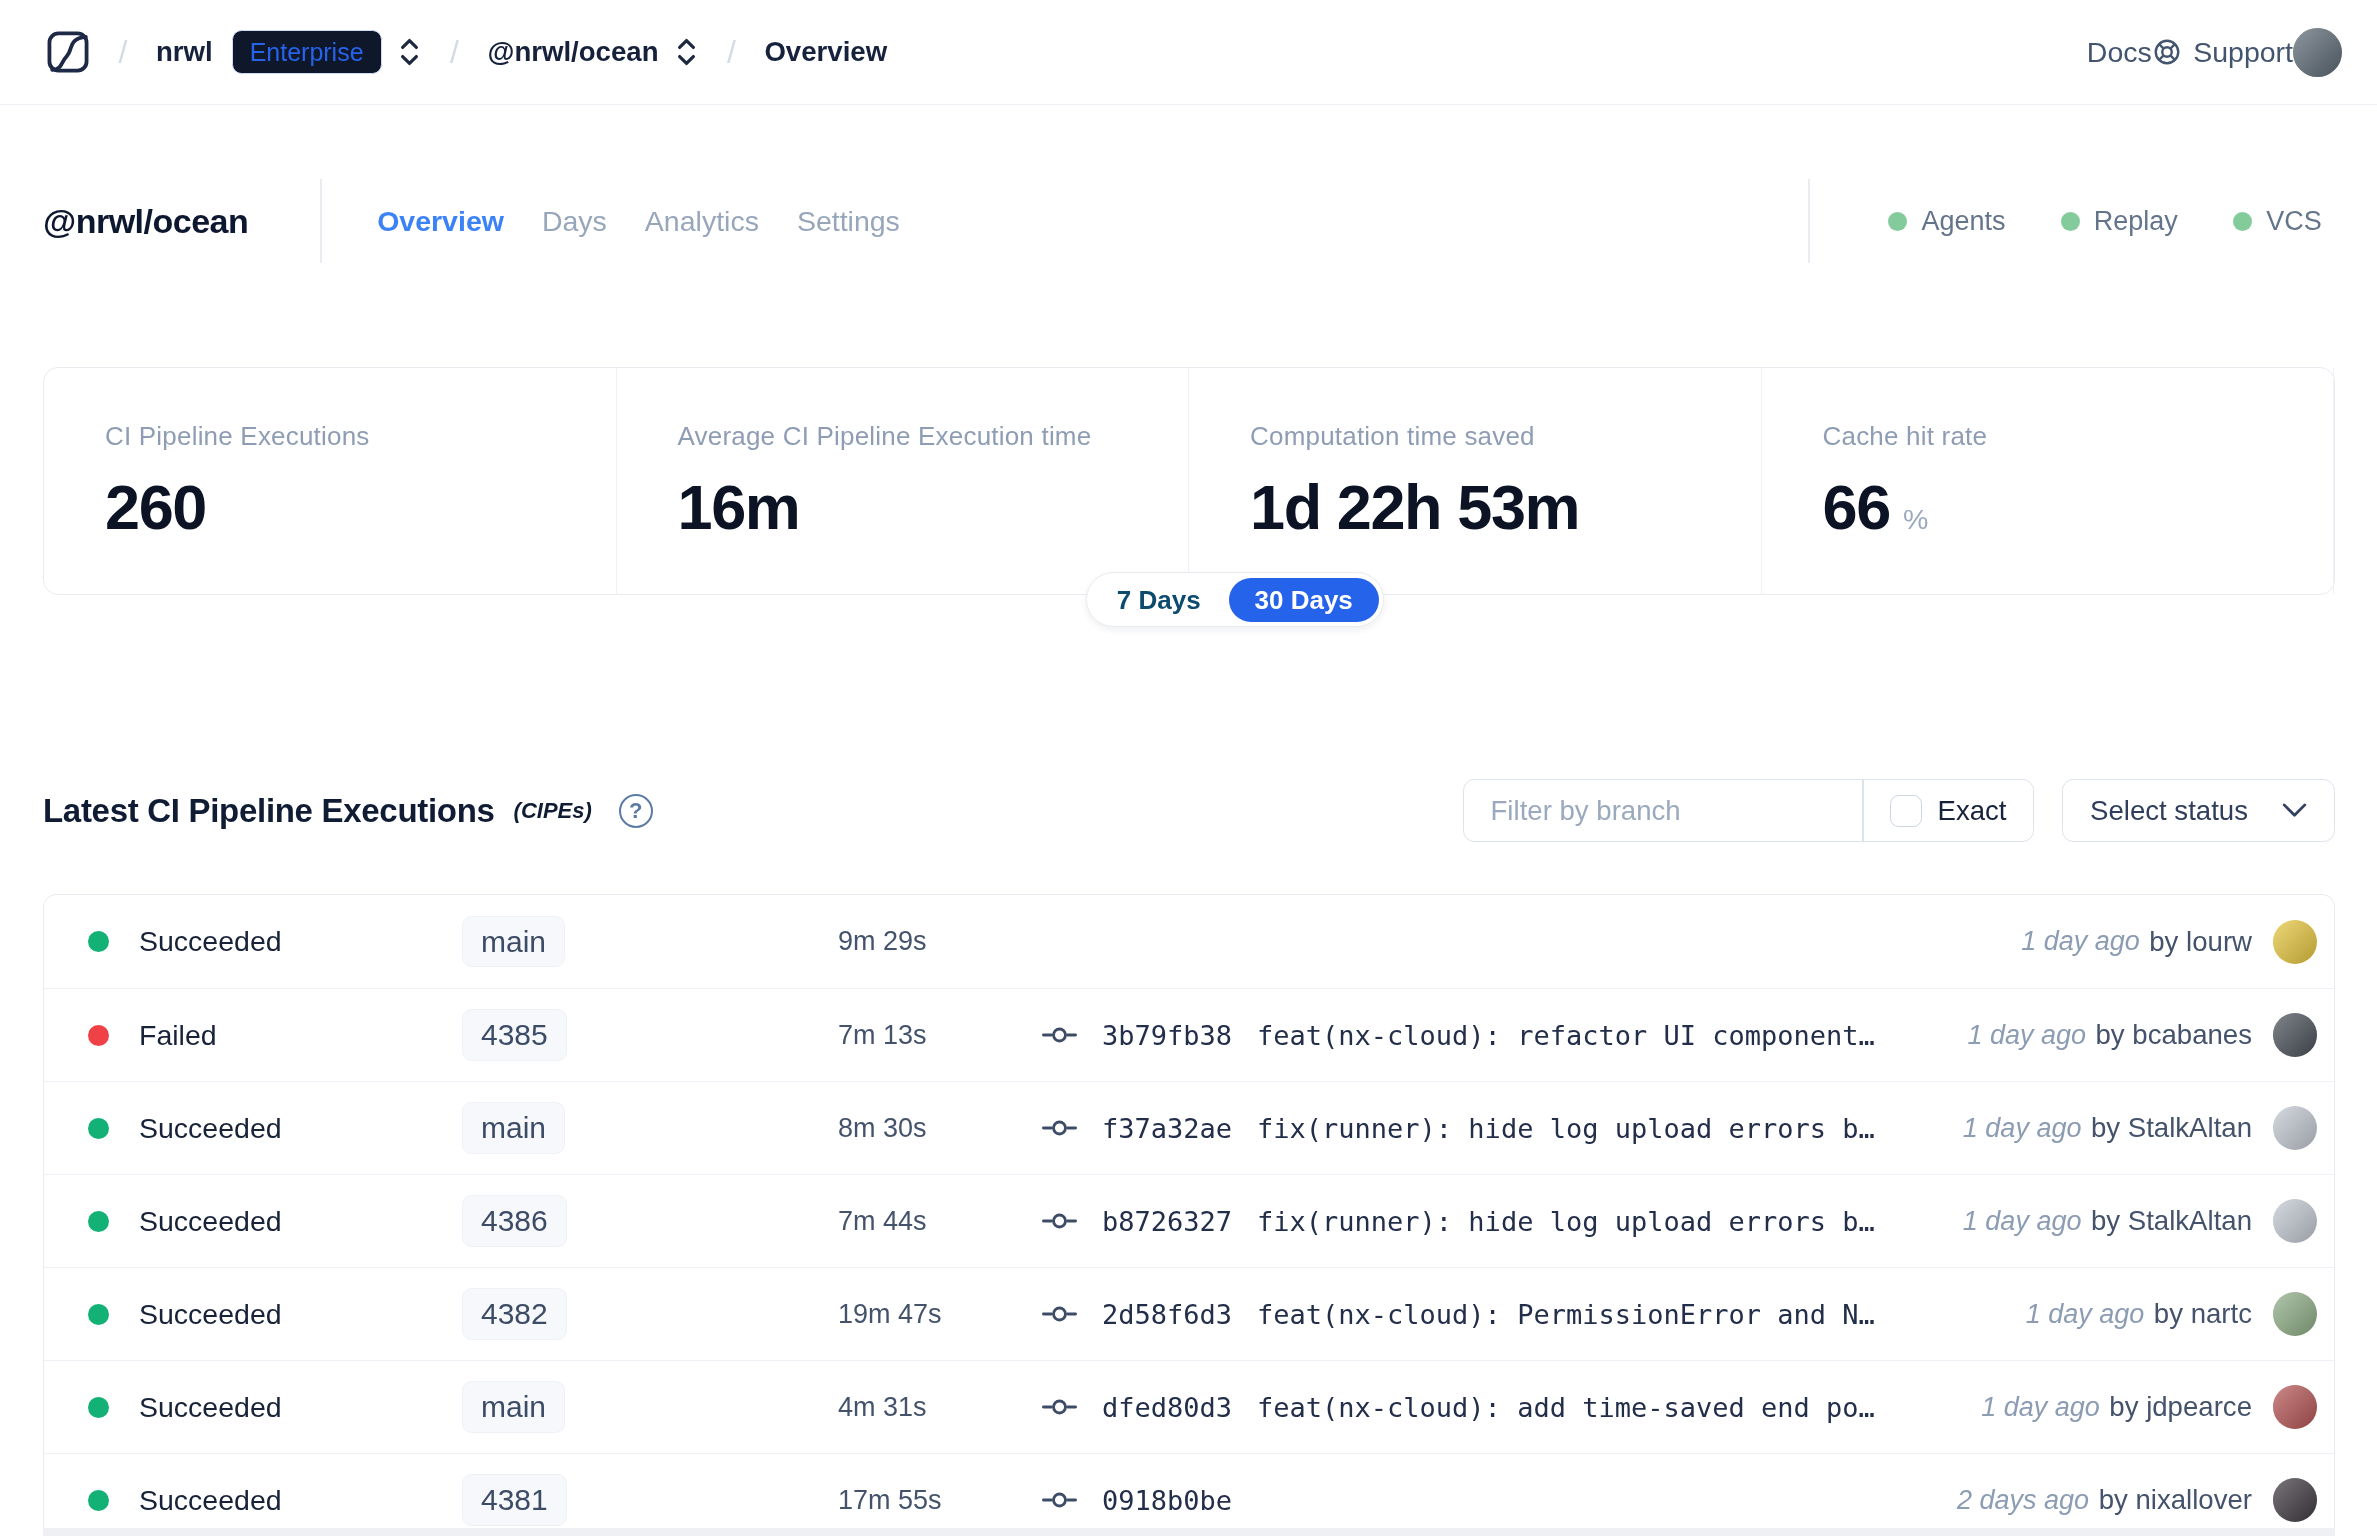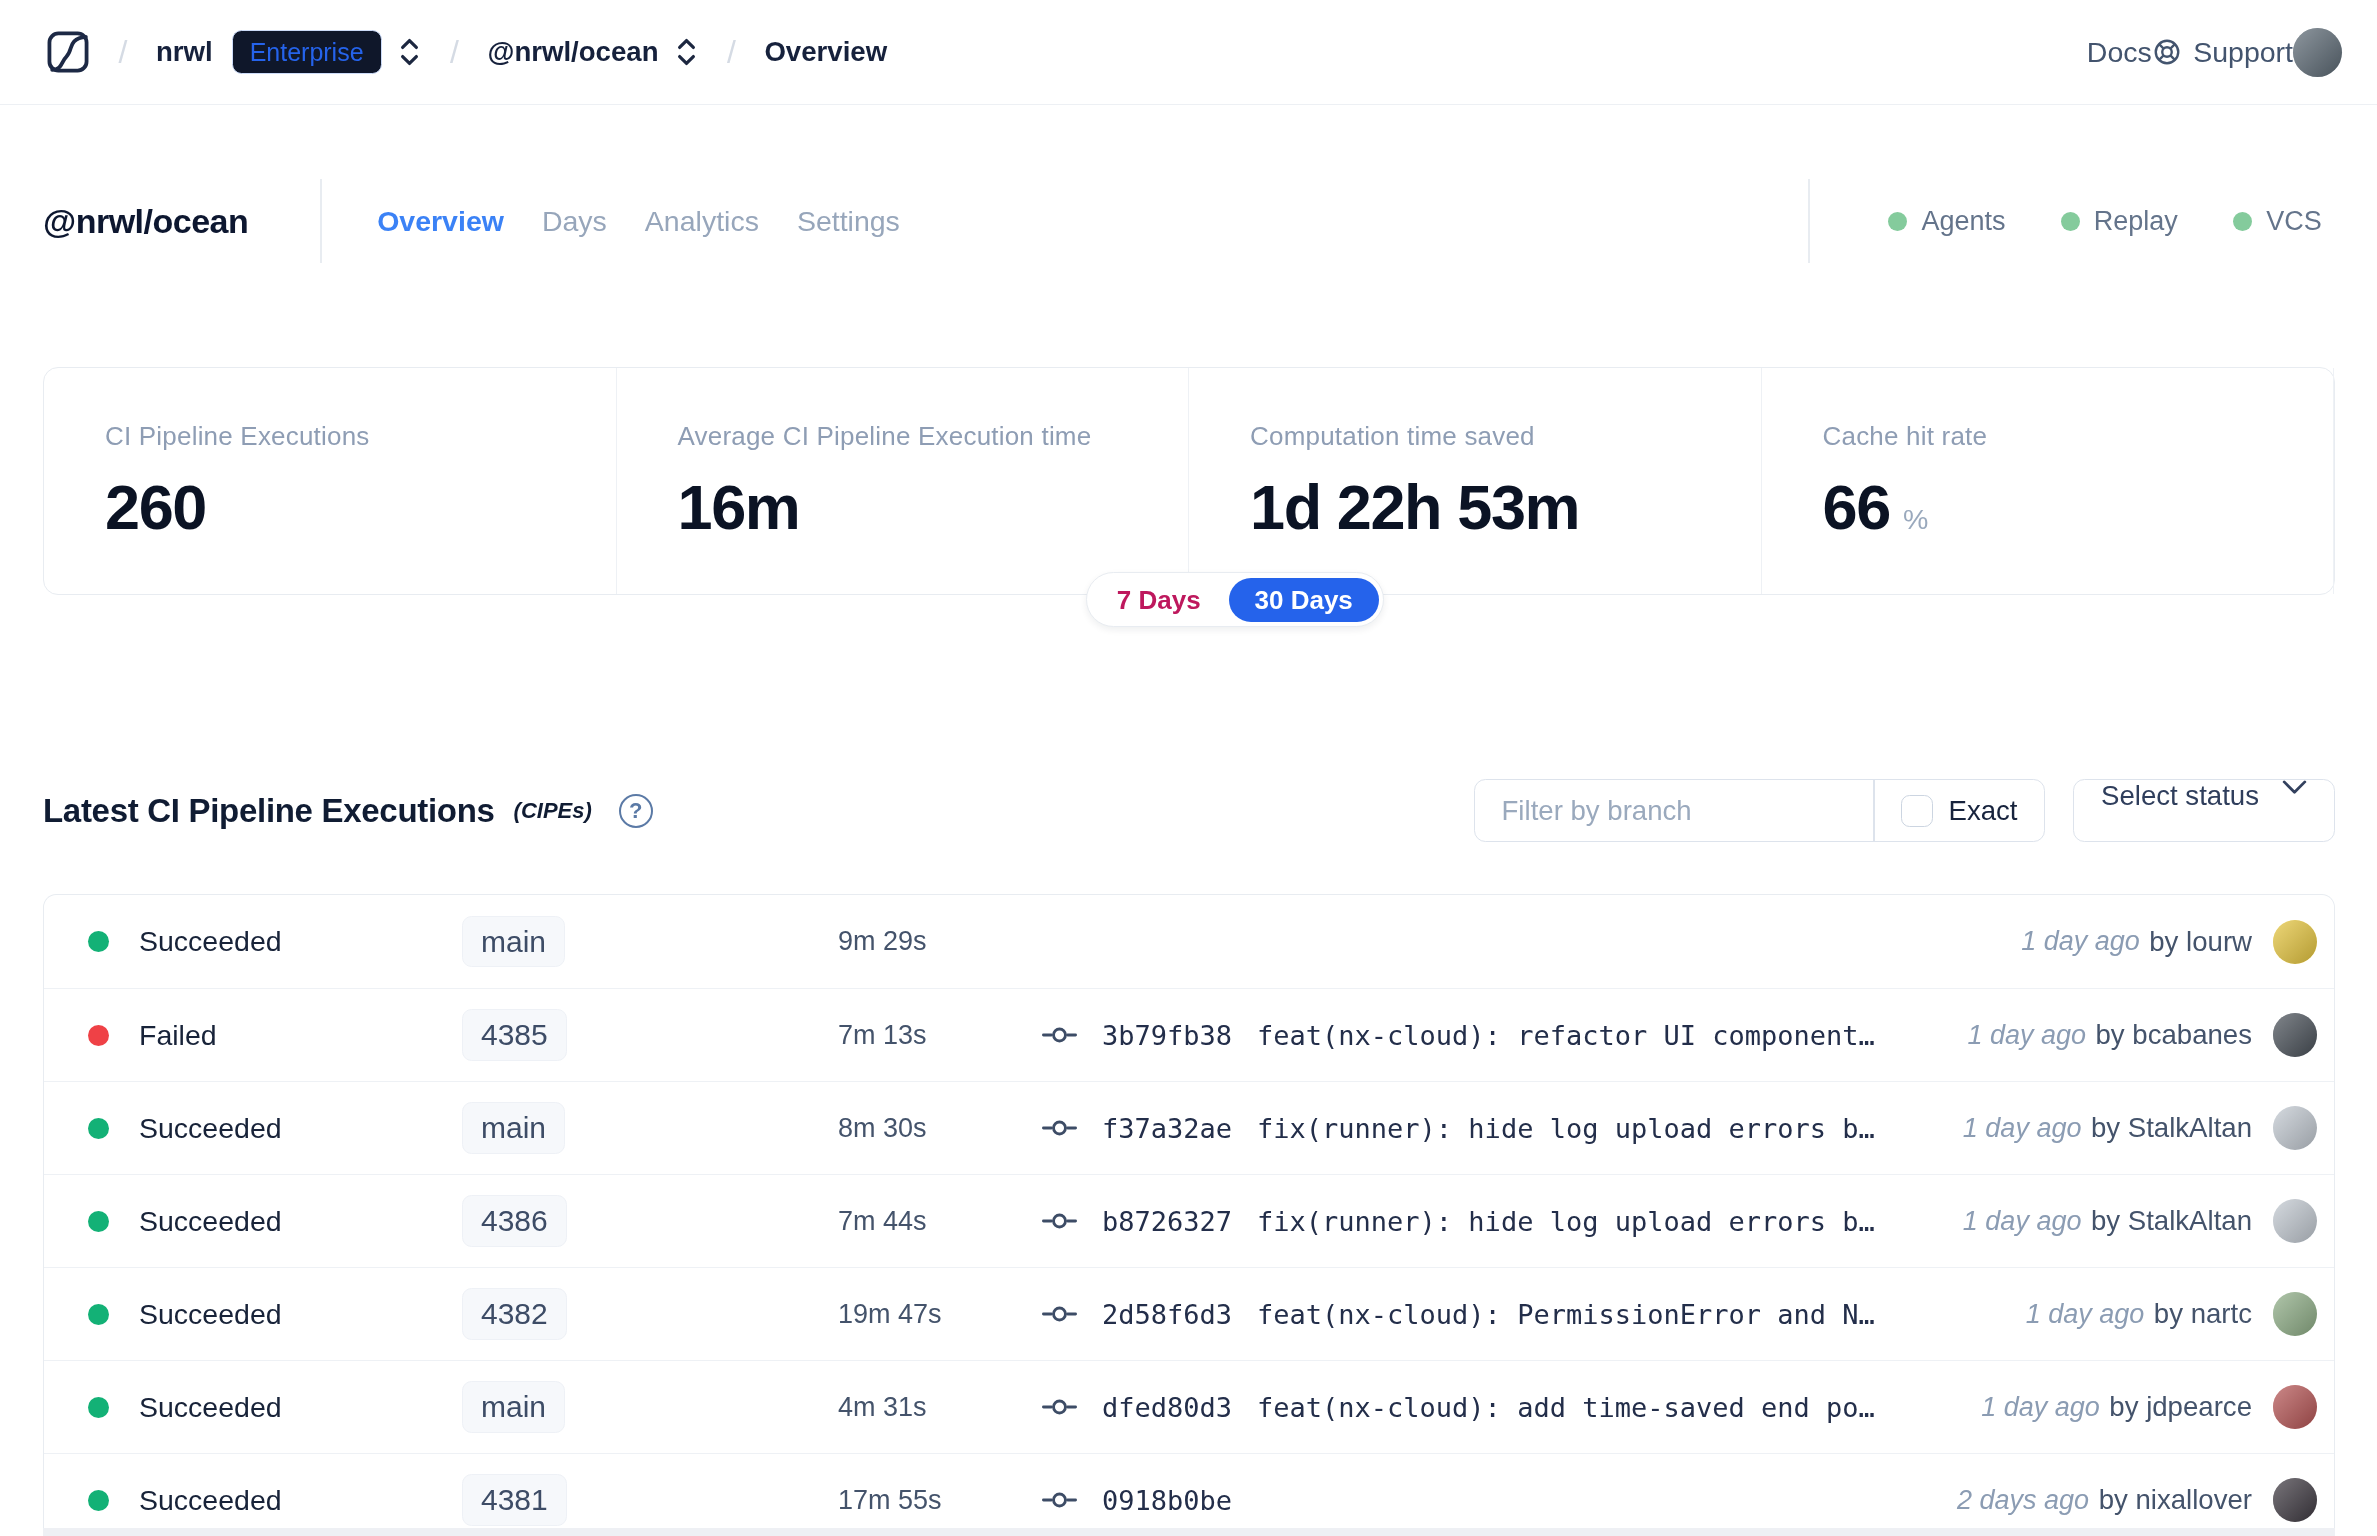--- a/index.html
+++ b/index.html
@@ -62,21 +62,21 @@
   .stat-suffix { font-size:28.5px; font-weight:500; color:#9aa9bd; }
 
   .range-toggle {
     position:absolute; top:204px; left:1042px; height:55px;
     background:#fff; border:1.9px solid #e8ecf1; border-radius:28.5px;
     display:flex; align-items:center; padding:3.8px; gap:1.9px;
     box-shadow:0 2.9px 7.6px rgba(15,23,42,.07);
   }
   .range-opt {
     height:44px; line-height:44px; padding:0 26px; font-size:26px; font-weight:600;
-    color:#be185d; border-radius:23px; cursor:pointer; white-space:nowrap;
+    color:#0c4a6e; border-radius:23px; cursor:pointer; white-space:nowrap;
   }
   .range-opt.selected { color:#fff; }
 
   
   .cipe-header { margin:183px 43px 0; height:65px; display:flex; align-items:center; }
   .cipe-title { font-size:33px; font-weight:700; color:#101c33; letter-spacing:-0.3px; }
   .cipe-note { font-style:italic; font-size:22px; font-weight:600; color:#101c33; margin-left:19px; }
   .help-icon {
     margin-left:27px; width:34px; height:34px; border:2.4px solid #5b7aa6; border-radius:50%;
     display:grid; place-items:center; font-size:22px; font-weight:600; color:#5b7aa6; cursor:pointer;
@@ -90,21 +90,21 @@
     flex:1; min-width:0; height:100%; border:none; outline:none; background:transparent;
     font-family:"Liberation Sans", sans-serif; font-size:27.6px; color:#101a33; padding:0 27px;
   }
   .filter-input::placeholder { color:#9aa9bd; }
   .filter-group .divider { width:1.9px; height:100%; background:#dde3ec; }
   .exact-zone { display:flex; align-items:center; gap:16px; padding:0 26px; cursor:pointer; }
   .checkbox { width:32px; height:32px; border:1.9px solid #ccd5e1; border-radius:8.6px; background:#fff; }
   .exact-label { font-size:27.6px; font-weight:500; color:#17233d; }
   .select-status {
     height:63px; border:1.9px solid #dde3ec; border-radius:11.4px; background:#fff;
-    padding:0 27px; display:flex; align-items:flex-start; gap:23px; cursor:pointer;
+    padding:0 27px; display:flex; align-items:center; gap:34px; cursor:pointer;
   }
   .select-status-label { font-size:27.6px; font-weight:500; color:#2f3e5c; }
 
   
   .cipe-table {
     margin:51px 43px 0; border:1.9px solid #e8ecf1; border-radius:13.3px 13.3px 0 0;
     border-bottom:none; overflow:hidden; background:#fff;
   }
   .row { height:93px; display:flex; align-items:center; border-top:1.9px solid #eef1f5; cursor:pointer; }
   .row:first-child { border-top:none; }

